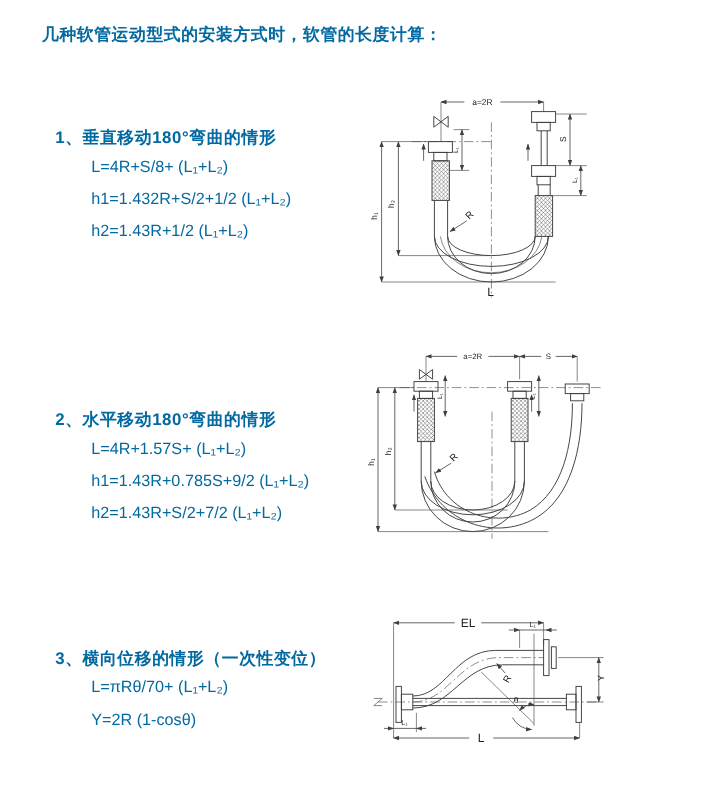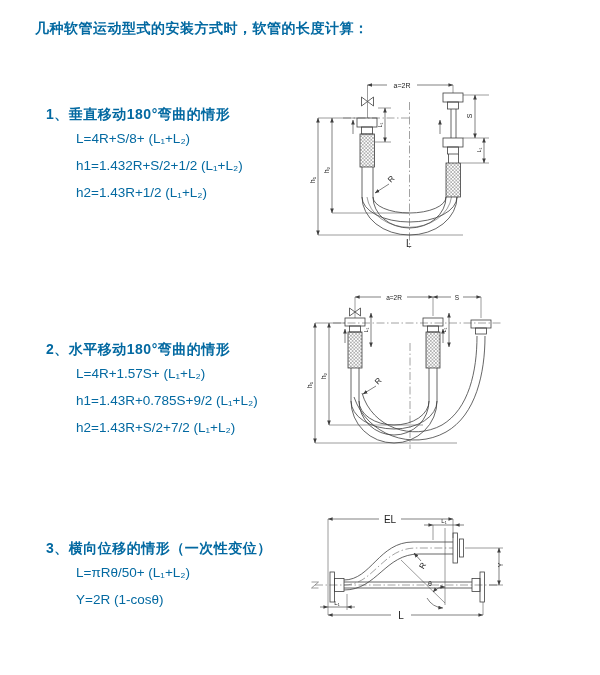--- a/index.html
+++ b/index.html
@@ -35,21 +35,21 @@
 
   <div class="section" style="top:301px;margin-top:40px;">
     <div class="sec-heading">2、水平移动180°弯曲的情形</div>
     <div class="formula">L=4R+1.57S+ (L₁+L₂)</div>
     <div class="formula">h1=1.43R+0.785S+9/2 (L₁+L₂)</div>
     <div class="formula">h2=1.43R+S/2+7/2 (L₁+L₂)</div>
   </div>
 
   <div class="section" style="top:540px;">
     <div class="sec-heading">3、横向位移的情形（一次性变位）</div>
-    <div class="formula">L=πRθ/50+ (L₁+L₂)</div>
+    <div class="formula">L=πRθ/70+ (L₁+L₂)</div>
     <div class="formula">Y=2R (1-cosθ)</div>
   </div>
 
   <svg style="left:305px;top:70px;" width="285" height="192" viewBox="0 0 285 192">
     <defs>
       <marker id="d1a" viewBox="0 0 8 8" refX="7.5" refY="4" markerWidth="7" markerHeight="7" orient="auto-start-reverse">
         <path d="M0,1 L8,4 L0,7 Z" fill="#3f3f3f"></path>
       </marker>
       <pattern id="d1h" width="3.4" height="3.4" patternUnits="userSpaceOnUse">
         <path d="M0,3.4 L3.4,0 M0,0 L3.4,3.4" stroke="#666" stroke-width="0.45"></path>

